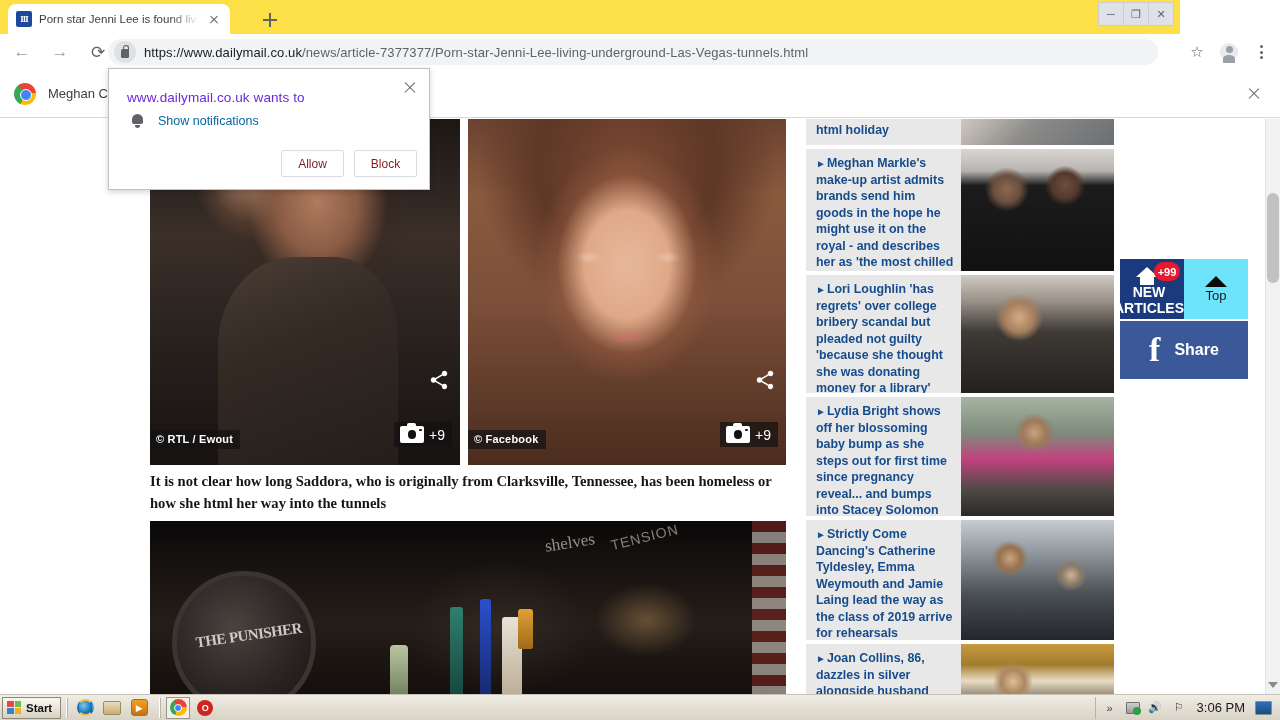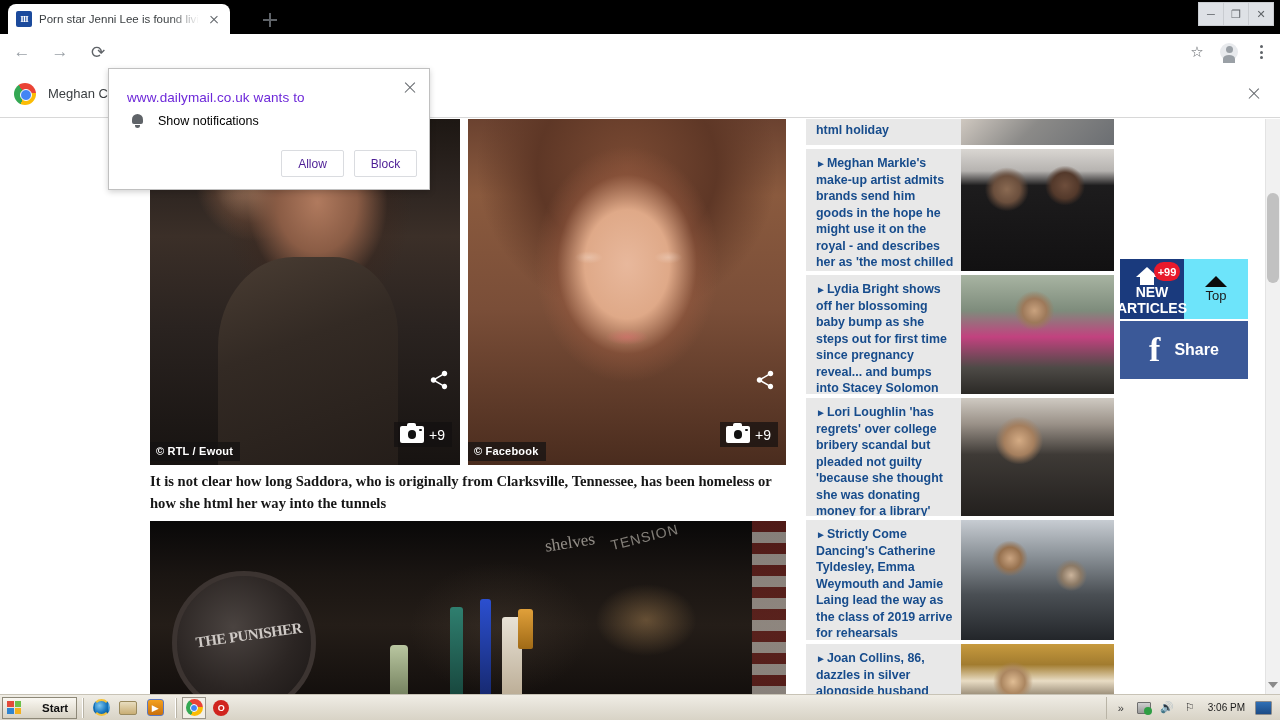--- a/index.html
+++ b/index.html
@@ -8,22 +8,22 @@
     overflow: hidden;
     font-family: "Liberation Sans", sans-serif;
     background: #ffffff;
   }
   #root { position: relative; width: 1280px; height: 720px; }
 
   
   .chrome-window { position:absolute; left:0; top:0; width:1280px; height:694px; background:#ffffff; }
 
   .tabstrip {
-    position:absolute; left:0; top:0; width:1280px; height:34px;
-    background:#000000;
+    position:absolute; left:0; top:0; width:1180px; height:34px;
+    background:#fde047;
   }
   .tab {
     position:absolute; left:8px; top:4px; width:222px; height:30px;
     background:#ffffff; border-radius:8px 8px 0 0;
     display:flex; align-items:center; padding:0 8px; gap:7px;
   }
   .tab-favicon {
     width:16px; height:16px; background:#1b4a9c; border-radius:2px;
     display:flex; align-items:center; justify-content:center;
     color:#fff; font-size:9px; font-weight:bold; line-height:1; letter-spacing:-1px;
@@ -112,25 +112,25 @@
   .perm-close::before, .perm-close::after {
     content:""; position:absolute; left:0; top:6.3px; width:14px; height:1.3px; background:#5f6368; }
   .perm-close::before { transform:rotate(45deg); }
   .perm-close::after  { transform:rotate(-45deg); }
   .perm-row { position:absolute; left:22px; top:44px; display:flex; align-items:center; gap:14px; }
   .bell { width:13px; height:15px; position:relative; }
   .bell::before { content:""; position:absolute; left:1px; top:1px; width:11px; height:10px;
                   background:#5f6368; border-radius:5.5px 5.5px 2px 2px; }
   .bell::after { content:""; position:absolute; left:4.2px; top:11.6px; width:4.6px; height:3px;
                  background:#5f6368; border-radius:0 0 3px 3px; }
-  .perm-opt { font-size:12.5px; color:#000000; }
+  .perm-opt { font-size:12.5px; color:#0369a1; }
   .perm-btns { position:absolute; right:12px; bottom:12px; display:flex; gap:10px; }
   .perm-btn {
     min-width:63px; height:27px; border:1px solid #dadce0; background:#fff;
-    color:#4c1d95; font-size:12px; display:flex; align-items:center; justify-content:center;
+    color:#7f1d1d; font-size:12px; display:flex; align-items:center; justify-content:center;
     border-radius:2px; padding:0 12px; font-family:"Liberation Sans", sans-serif;
   }
 
   
   .viewport { position:absolute; left:0; top:119px; width:1280px; height:575px; background:#fff; overflow:hidden; }
   .dual { position:absolute; left:150px; top:0; width:636px; height:346px; display:flex; gap:8px; }
   .photo { position:relative; overflow:hidden; }
   .photo.left  { width:310px; height:346px; }
   .photo.right { width:318px; height:346px; }
 
@@ -157,21 +157,21 @@
   }
   .ph-b::after {
     content:""; position:absolute; left:0; top:0; width:100%; height:100%;
     background:
       radial-gradient(ellipse 20px 9px at 38% 40%, rgba(255,255,255,.25) 0%, transparent 70%),
       radial-gradient(ellipse 20px 9px at 63% 40%, rgba(255,255,255,.25) 0%, transparent 70%),
       radial-gradient(ellipse 30px 11px at 50% 63%, rgba(220,110,110,.55) 0%, transparent 72%);
   }
 
   .credit {
-    position:absolute; left:0; bottom:4px; background:rgba(20,18,18,.72);
+    position:absolute; left:0; bottom:16px; background:rgba(20,18,18,.72);
     color:#fff; font-size:11px; font-weight:bold; padding:3px 7px 4px 6px;
     font-family:"Liberation Sans", sans-serif; letter-spacing:.2px;
   }
   .share-ico {
     position:absolute; right:10px; bottom:74px; width:22px; height:22px;
   }
   .share-ico svg { width:22px; height:22px; display:block; }
   .cam-badge {
     position:absolute; right:8px; bottom:18px; background:rgba(18,16,16,.70);
     display:flex; align-items:center; gap:5px; padding:4px 7px 4px 6px;
@@ -250,21 +250,21 @@
         linear-gradient(180deg,#c7ccd2 0%,#8e959b 28%,#4a4f54 62%,#23262a 100%); }
   .thumb-joan    { background:
         radial-gradient(circle 20px at 34% 46%, #e0bd94 0%, #ab8660 60%, transparent 100%),
         linear-gradient(180deg,#c79a3e 0%,#a27c2f 25%,#e8dcc4 45%,#4a3c2a 80%,#241c14 100%); }
 
   
   .widget { position:absolute; left:1120px; top:140px; width:128px; z-index:20; }
   .widget-row { display:flex; }
   .w-new {
     width:64px; height:60px; background:#1a3a7d; position:relative;
-    display:flex; flex-direction:column; align-items:center; justify-content:flex-end; padding-bottom:3px;
+    display:flex; flex-direction:column; align-items:flex-end; justify-content:flex-end; padding-bottom:3px;
   }
   .w-home { position:absolute; left:16px; top:8px; width:0; height:0;
             border-left:11px solid transparent; border-right:11px solid transparent; border-bottom:10px solid #fff; }
   .w-home-body { position:absolute; left:20px; top:17px; width:14px; height:9px; background:#fff; }
   .w-badge {
     position:absolute; right:4px; top:3px; width:26px; height:19px; background:#e8192c; border-radius:10px;
     color:#fff; font-size:11px; font-weight:bold; display:flex; align-items:center; justify-content:center;
   }
   .w-new-label { color:#fff; font-size:14px; font-weight:bold; text-align:center; line-height:1.1; z-index:2; }
   .w-top {
@@ -287,34 +287,34 @@
   .pdown { position:absolute; right:2px; bottom:6px; width:0; height:0;
            border-left:5px solid transparent; border-right:5px solid transparent; border-top:6px solid #8a8a8a; }
 
   
   .taskbar {
     position:absolute; left:0; bottom:0; width:1280px; height:26px;
     background:linear-gradient(180deg,#f0ede5 0%,#e4e0d6 48%,#d8d3c6 100%);
     border-top:1px solid #c8c3b6; display:flex; align-items:center;
   }
   .start {
-    margin-left:2px; height:22px; display:flex; align-items:center; gap:20px;
+    margin-left:2px; height:22px; display:flex; align-items:center; gap:4px;
     padding:0 8px 0 4px; border:1px solid #8d8878;
     background:linear-gradient(180deg,#faf8f2 0%,#e7e3d8 55%,#d6d1c3 100%);
   }
   .start-flag { width:15px; height:14px; position:relative; }
   .start-flag i { position:absolute; width:6.5px; height:6px; }
   .tb-sep { width:2px; height:20px; margin:0 5px; background:#b9b4a6; border-left:1px solid #fff; }
   .tb-app { width:24px; height:22px; display:flex; align-items:center; justify-content:center; margin-right:3px; }
   .tb-app.active { border:1px solid #9a958a; background:#f2efe7; }
   .tray {
     position:absolute; right:2px; height:22px; display:flex; align-items:center; gap:7px;
     padding:0 6px; border-left:1px solid #b9b4a6;
   }
-  .tray .clock { font-size:10px; color:#1a1a1a; font-family:"Liberation Sans", sans-serif; margin:0 3px; }
+  .tray .clock { font-size:13px; color:#1a1a1a; font-family:"Liberation Sans", sans-serif; margin:0 3px; }
   .tray-ico { width:16px; height:16px; display:flex; align-items:center; justify-content:center; color:#3a3a3a; font-size:11px; }
   .desk-ico { width:17px; height:14px; background:linear-gradient(180deg,#2f6fb5,#1b4b86); border:1px solid #8c8c8c; border-radius:1px; }
 </style>
 </head>
 <body>
 
 <div id="root">
 
   <div class="chrome-window">
 
@@ -330,20 +330,28 @@
         <div class="winbtn">❐</div>
         <div class="winbtn">✕</div>
       </div>
     </div>
 
     <div class="toolbar">
       <div class="navbtn">←</div>
       <div class="navbtn">→</div>
       <div class="navbtn active">⟳</div>
 
+      <div class="omnibox">
+        <div class="lockwrap">
+            <div class="lock"></div>
+          </div>
+        <div class="url">
+          <span>https://www.dailymail.co.uk</span><span class="dim">/news/article-7377377/Porn-star-Jenni-Lee-living-underground-Las-Vegas-tunnels.html</span>
+        </div>
+      </div>
 
       <div class="tb-right">
         <div class="tb-ico">☆</div>
         <div class="tb-ico">
             <span class="avatar-ico"></span>
           </div>
         <div class="tb-ico">
           <span class="dots">
               <i></i>
               <i></i>
@@ -415,28 +423,28 @@
         <div class="side-item" style="height:26px;">
           <div class="side-text" style="padding-top:3px;">html holiday</div>
           <div class="side-thumb thumb-holiday"></div>
         </div>
 
         <div class="side-item" style="height:122px;">
           <div class="side-text"><span class="arrow">►</span><span>Meghan Markle's make-up artist admits brands send him goods in the hope he might use it on the royal - and describes her as 'the most chilled person'</span></div>
           <div class="side-thumb thumb-meghan"></div>
         </div>
 
+        <div class="side-item" style="height:118px;">
+          <div class="side-text"><span class="arrow">►</span><span>Lori Loughlin 'has regrets' over college bribery scandal but pleaded not guilty 'because she thought she was donating money for a library'</span></div>
+          <div class="side-thumb thumb-lori"></div>
+        </div>
+
         <div class="side-item" style="height:119px;">
           <div class="side-text"><span class="arrow">►</span><span>Lydia Bright shows off her blossoming baby bump as she steps out for first time since pregnancy reveal... and bumps into Stacey Solomon</span></div>
           <div class="side-thumb thumb-lydia"></div>
-        </div>
-
-        <div class="side-item" style="height:118px;">
-          <div class="side-text"><span class="arrow">►</span><span>Lori Loughlin 'has regrets' over college bribery scandal but pleaded not guilty 'because she thought she was donating money for a library'</span></div>
-          <div class="side-thumb thumb-lori"></div>
         </div>
 
         <div class="side-item" style="height:120px;">
           <div class="side-text"><span class="arrow">►</span><span>Strictly Come Dancing's Catherine Tyldesley, Emma Weymouth and Jamie Laing lead the way as the class of 2019 arrive for rehearsals</span></div>
           <div class="side-thumb thumb-strictly"></div>
         </div>
 
         <div class="side-item" style="height:82px;">
           <div class="side-text"><span class="arrow">►</span><span>Joan Collins, 86, dazzles in silver alongside husband Percy Gibson, 54, as she</span></div>
           <div class="side-thumb thumb-joan"></div>

